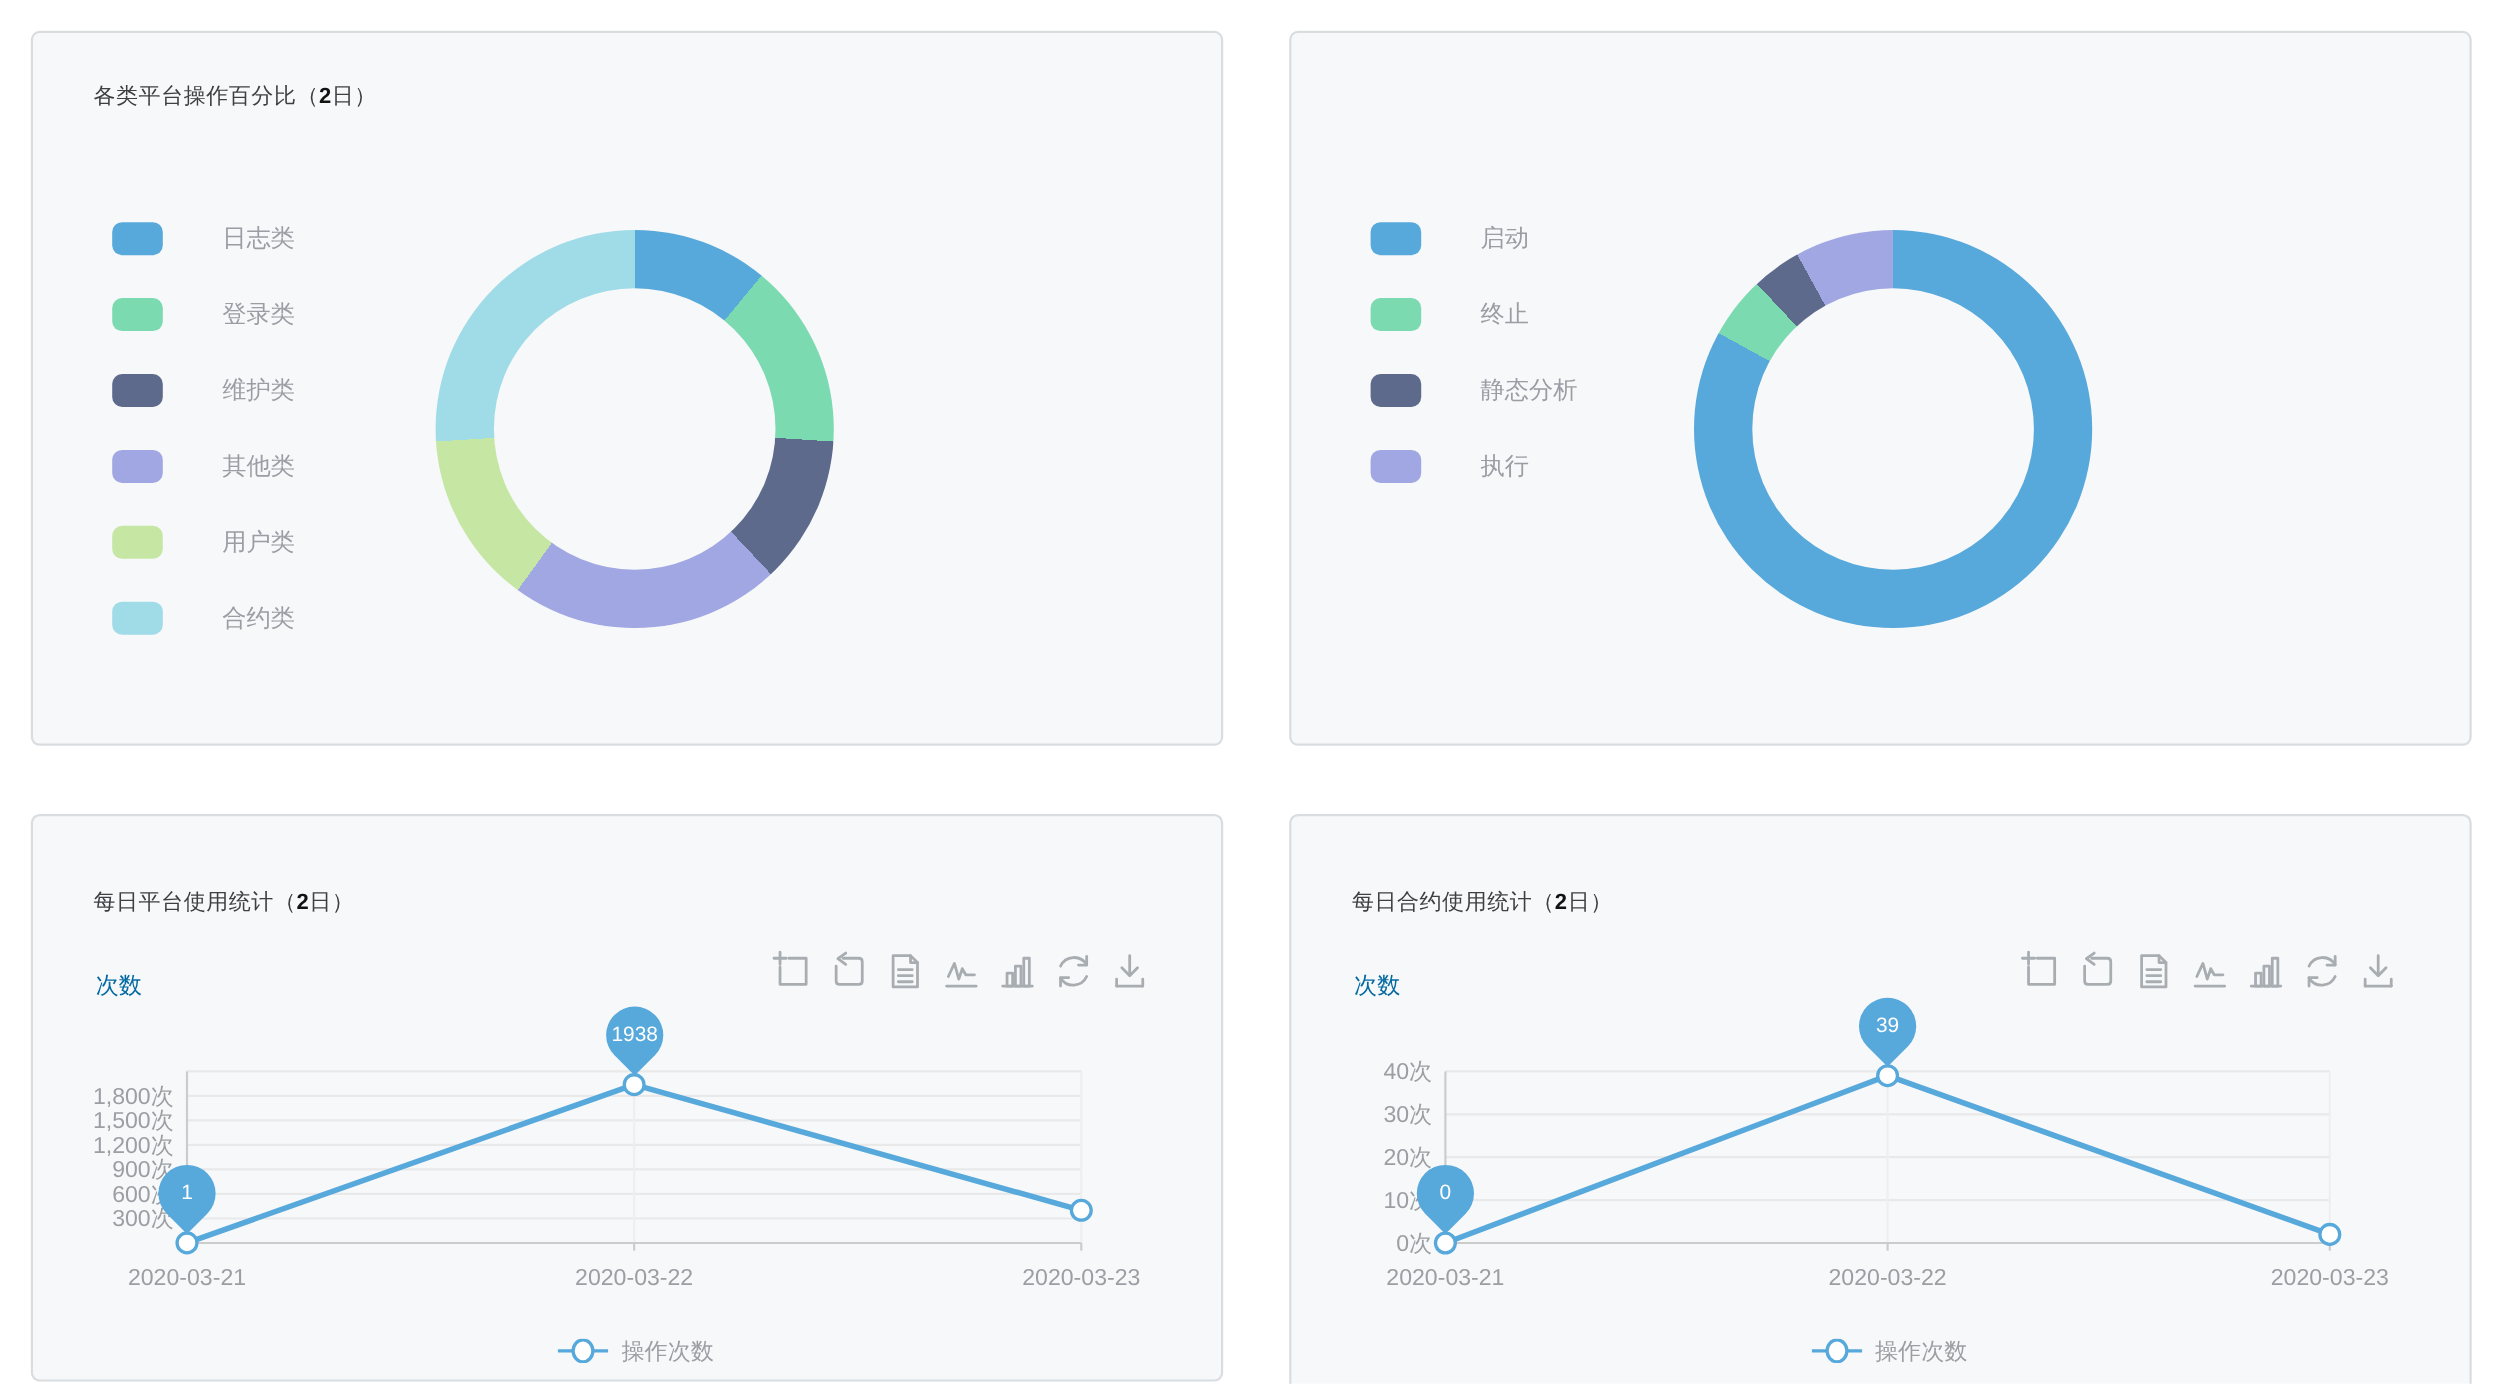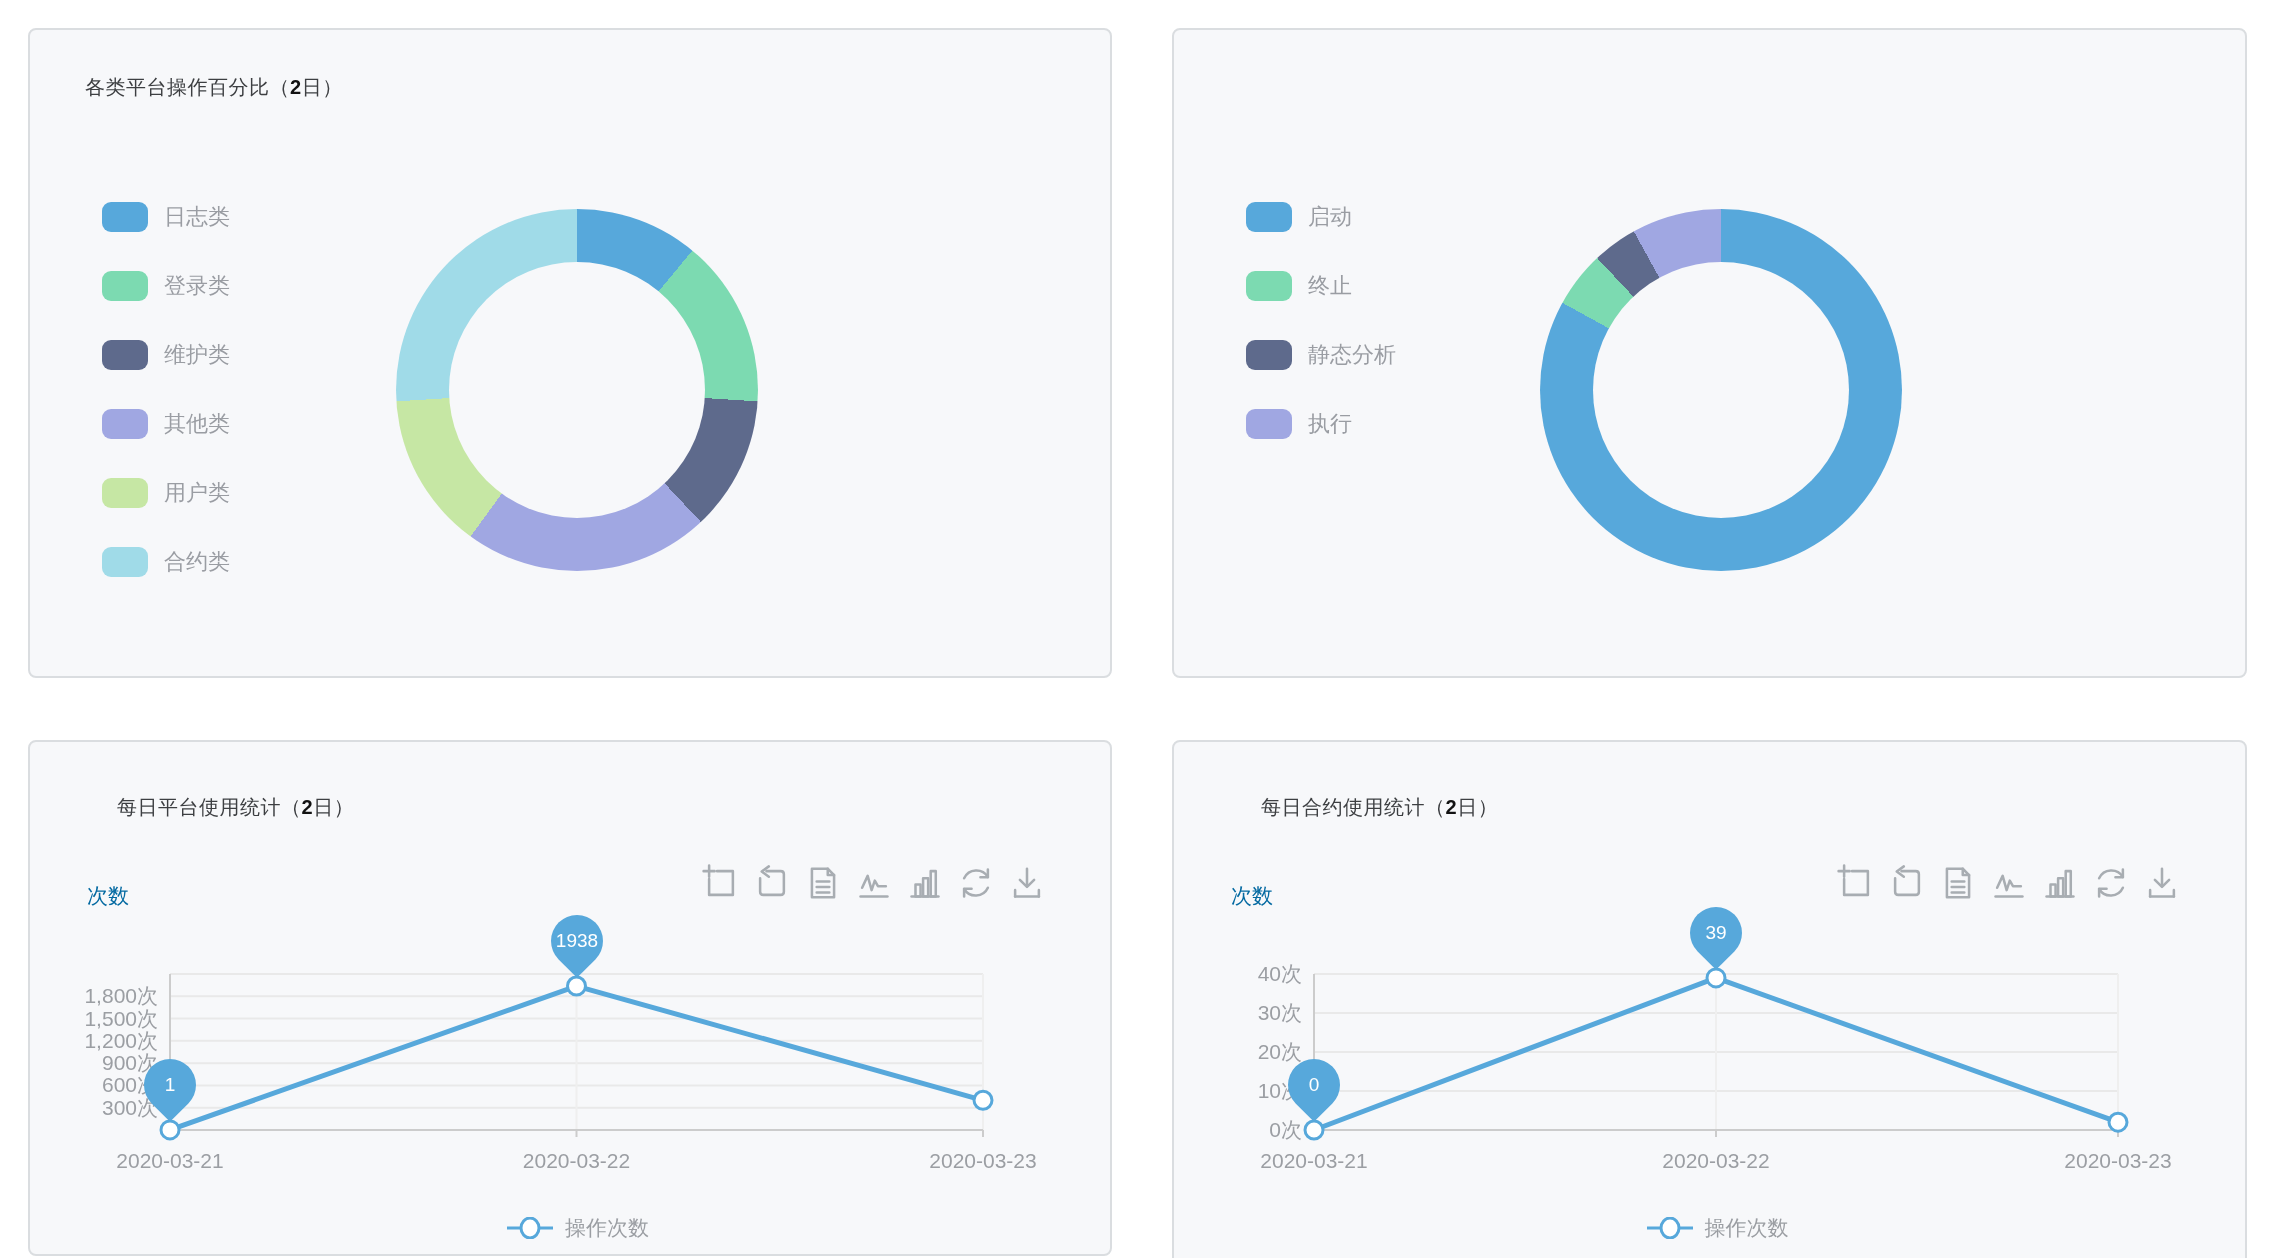--- a/index.html
+++ b/index.html
@@ -15,24 +15,24 @@
   #card-tl{left:28px;top:28px;width:1084px;height:650px;}
   #card-tr{left:1172px;top:28px;width:1075px;height:650px;}
   #card-bl{left:28px;top:740px;width:1084px;height:516px;}
   #card-br{left:1172px;top:740px;width:1075px;height:615px;}
   .card-title{
     position:absolute;left:55px;font-size:20px;color:#3d3f42;
     font-weight:400;letter-spacing:.5px;white-space:nowrap;
   }
   .card-title .num{font-weight:700;color:#121212;}
   #card-tl .card-title,#card-tr .card-title{top:44px;}
-  #card-bl .card-title,#card-br .card-title{top:52px;margin-left:32px;}
+  #card-bl .card-title,#card-br .card-title{top:64px;}
   
   .pie-legend{position:absolute;left:72px;top:172px;list-style:none;margin:0;padding:0;}
-  .pie-legend li{display:flex;align-items:flex-end;height:30px;margin-bottom:39px;cursor:pointer;}
+  .pie-legend li{display:flex;align-items:flex-end;height:30px;margin-bottom:39px;cursor:pointer;gap:38px;}
   .swatch{width:46px;height:30px;border-radius:9px;flex:0 0 auto;}
   .pie-legend .lbl{margin-left:16px;font-size:22px;color:#9a9da3;}
   
   .donut{position:absolute;left:366px;top:179px;width:362px;height:362px;border-radius:50%;}
   .donut-hole{position:absolute;left:53px;top:53px;width:256px;height:256px;border-radius:50%;background:#f7f8fa;}
   
   .yname{position:absolute;left:57px;top:140px;font-size:21px;color:#0369a1;}
   .toolbox{position:absolute;top:122px;right:64px;display:flex;gap:13px;}
   .tb-icon{width:38px;height:38px;cursor:pointer;}
   .tb-icon *{stroke:#a8adb2;stroke-width:1.6;fill:none;stroke-linecap:round;stroke-linejoin:round;}

